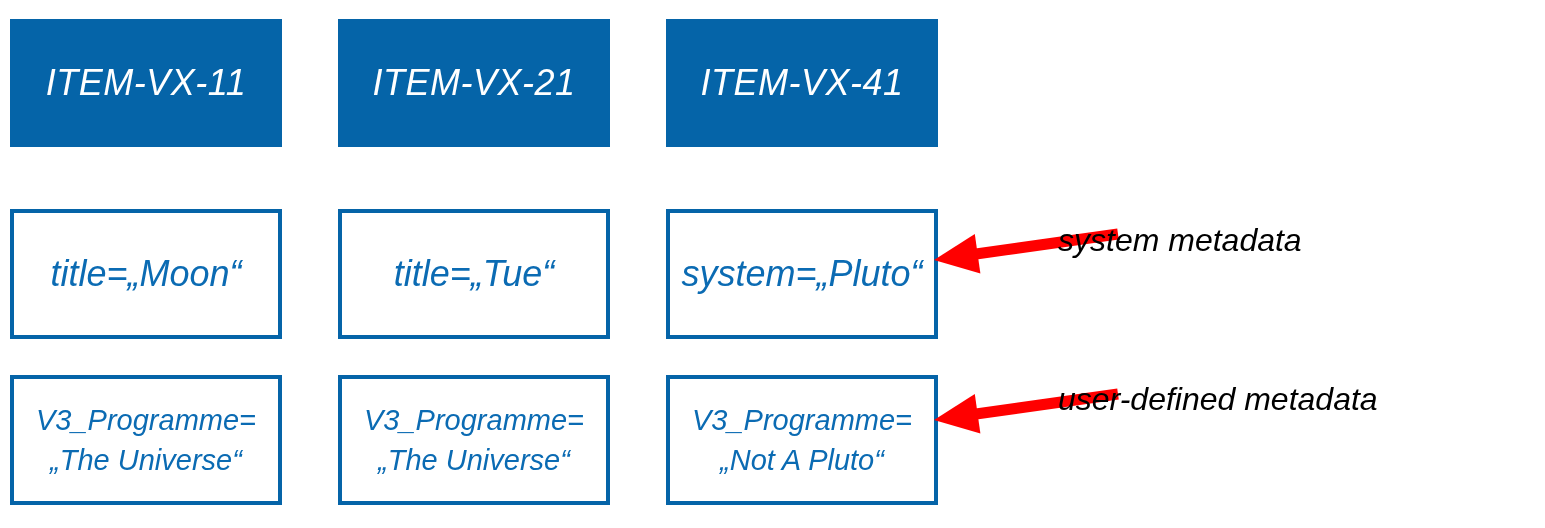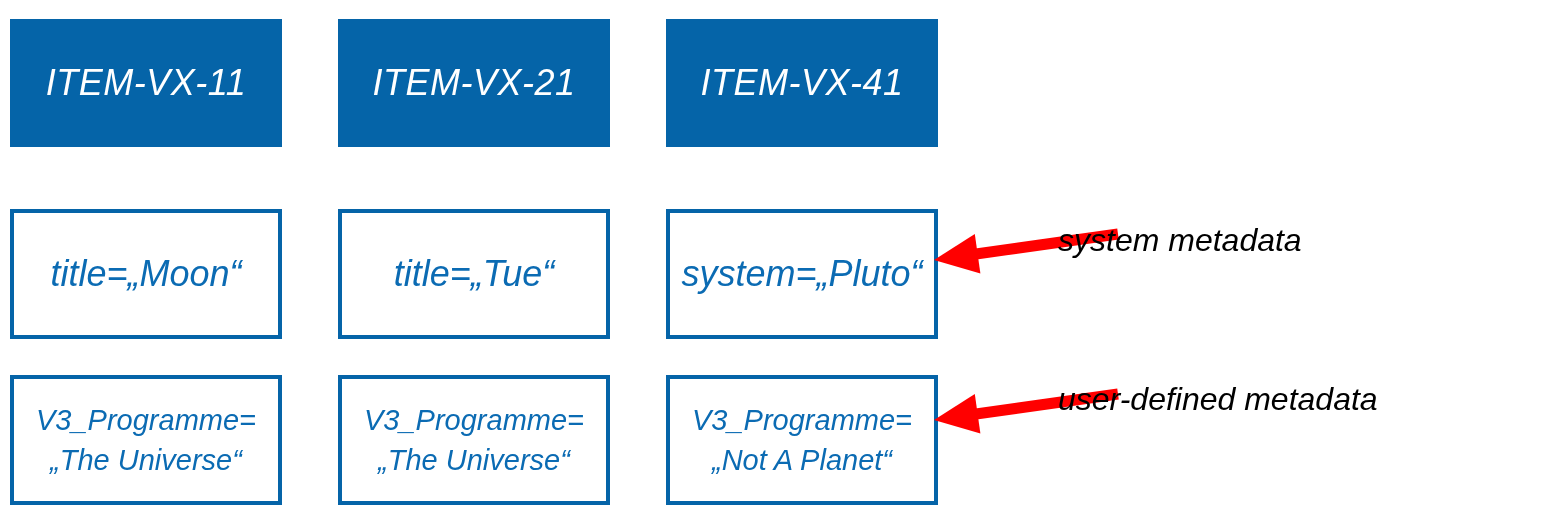--- a/index.html
+++ b/index.html
@@ -69,21 +69,21 @@
     </div>
   </div>
 
   <div class="col c2">
     <div class="hdr">ITEM-VX-41</div>
     <div class="box sys">
       <span>system=„Pluto“</span>
     </div>
     <div class="box usr">
       <span>V3_Programme=</span>
-      <span>„Not A Planet“</span>
+      <span>„Not A Pluto“</span>
     </div>
   </div>
 
   <svg class="arrows" width="1545" height="528" viewBox="0 0 1545 528">
     <g>
       <line x1="1118" y1="234" x2="976" y2="254" stroke="var(--red,#FF0000)" stroke-width="11"></line>
       <polygon points="934,260 974.8,234 980.4,273.6" fill="var(--red,#FF0000)"></polygon>
     </g>
     <g>
       <line x1="1118" y1="394" x2="976" y2="414" stroke="var(--red,#FF0000)" stroke-width="11"></line>

